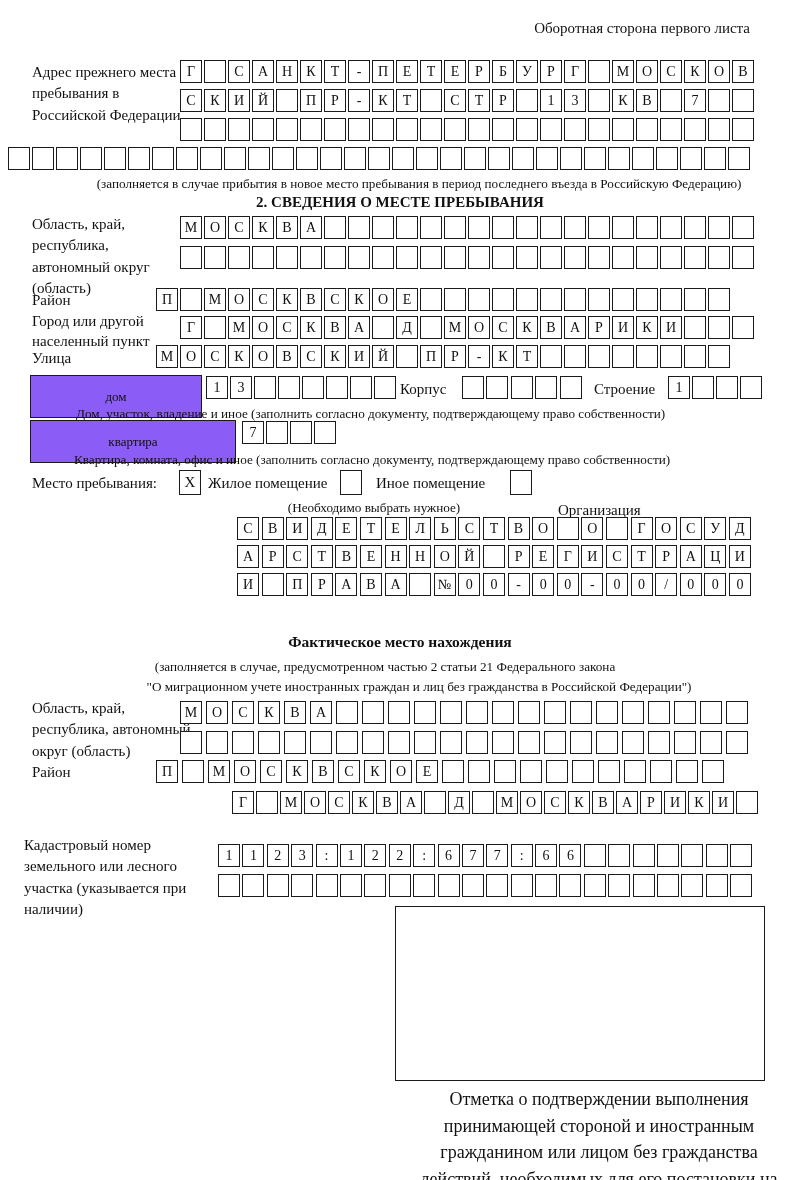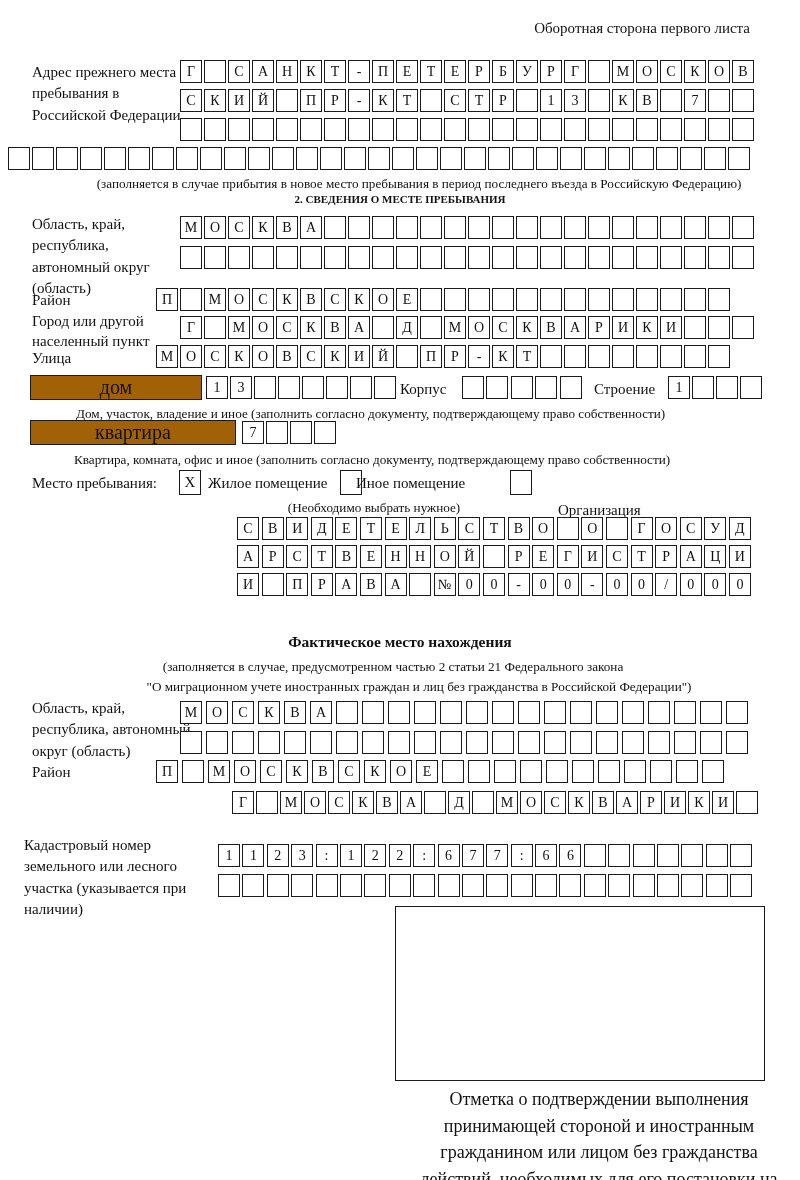--- a/index.html
+++ b/index.html
@@ -23,24 +23,24 @@
   .g2-6 { gap: 2.6px; }
   .g2-4 { gap: 2.4px; }
   .g4   { gap: 4px; }
   .row .cell {
     width: 22px; height: 23px; flex: 0 0 auto;
     border: 1.6px solid #1b1b1b;
     display: flex; align-items: center; justify-content: center;
     font-size: 14px; line-height: 1; background: #fff;
   }
   .widebox {
-    position: absolute; height: 25px;
-    border: 1.8px solid #1b1b1b; background: #a16207;
+    position: absolute; height: 43px;
+    border: 1.8px solid #1b1b1b; background: #8b5cf6;
     display: flex; align-items: center; justify-content: center;
-    font-size: 20px;
+    font-size: 13px;
   }
   .chk {
     position: absolute; width: 22px; height: 25px;
     border: 1.8px solid #1b1b1b; background: #fff;
     display: flex; align-items: center; justify-content: center;
     font-size: 15px;
   }
   .stamp {
     position: absolute;
     border: 1.8px solid #1b1b1b;
@@ -163,21 +163,21 @@
       <span class="cell"></span>
       <span class="cell"></span>
       <span class="cell"></span>
       <span class="cell"></span>
       <span class="cell"></span>
       <span class="cell"></span>
     </div>
 
   <div class="note center" style="left:0; top:174px; width:800px;">(заполняется в случае прибытия в новое место пребывания в период последнего въезда в Российскую Федерацию)</div>
 
-  <div class="lbl bold center" style="left:0; top:192px; width:800px; font-size:11px;">2. СВЕДЕНИЯ О МЕСТЕ ПРЕБЫВАНИЯ</div>
+  <div class="lbl bold center" style="left:0; top:192px; width:800px; font-size:15px;">2. СВЕДЕНИЯ О МЕСТЕ ПРЕБЫВАНИЯ</div>
 
   <div class="lbl" style="left:32px; top:214px; width:140px;">Область, край, республика, автономный округ (область)</div>
   <div class="row g2" style="left:180px; top:216px;">
       <span class="cell">М</span>
       <span class="cell">О</span>
       <span class="cell">С</span>
       <span class="cell">К</span>
       <span class="cell">В</span>
       <span class="cell">А</span>
       <span class="cell"></span>
@@ -354,21 +354,21 @@
   <div class="note" style="left:36px; top:450px;">Квартира, комната, офис и иное (заполнить согласно документу, подтверждающему право собственности)</div>
 
   <div class="lbl" style="left:32px; top:473px;">Место пребывания:</div>
   <div class="chk" style="left:179px; top:470px;">
     <span>X</span>
   </div>
   <div class="lbl" style="left:208px; top:473px;">Жилое помещение</div>
   <div class="chk" style="left:340px; top:470px;">
     <span></span>
   </div>
-  <div class="lbl" style="left:356px; top:473px;">Иное помещение</div>
+  <div class="lbl" style="left:376px; top:473px;">Иное помещение</div>
   <div class="chk" style="left:510px; top:470px;">
     <span></span>
   </div>
   <div class="lbl" style="left:558px; top:473px;margin-top:27px;">Организация</div>
 
   <div class="note center" style="left:160px; top:498px; width:390px;">(Необходимо выбрать нужное)</div>
 
   <div class="row g2-6" style="left:237px; top:517px;">
       <span class="cell">С</span>
       <span class="cell">В</span>
@@ -433,21 +433,21 @@
       <span class="cell">-</span>
       <span class="cell">0</span>
       <span class="cell">0</span>
       <span class="cell">/</span>
       <span class="cell">0</span>
       <span class="cell">0</span>
       <span class="cell">0</span>
     </div>
 
   <div class="lbl bold center" style="left:0; top:631px; width:800px; font-size:15.5px;">Фактическое место нахождения</div>
-  <div class="note center" style="left:0; top:657px; width:732px;margin-left:8px;">(заполняется в случае, предусмотренном частью 2 статьи 21 Федерального закона</div>
+  <div class="note center" style="left:0; top:657px; width:732px;">(заполняется в случае, предусмотренном частью 2 статьи 21 Федерального закона</div>
   <div class="note center" style="left:0; top:677px; width:800px;">"О миграционном учете иностранных граждан и лиц без гражданства в Российской Федерации")</div>
 
   <div class="lbl" style="left:32px; top:698px; width:160px;">Область, край, республика, автономный округ (область)</div>
   <div class="row g4" style="left:180px; top:701px;">
       <span class="cell">М</span>
       <span class="cell">О</span>
       <span class="cell">С</span>
       <span class="cell">К</span>
       <span class="cell">В</span>
       <span class="cell">А</span>

